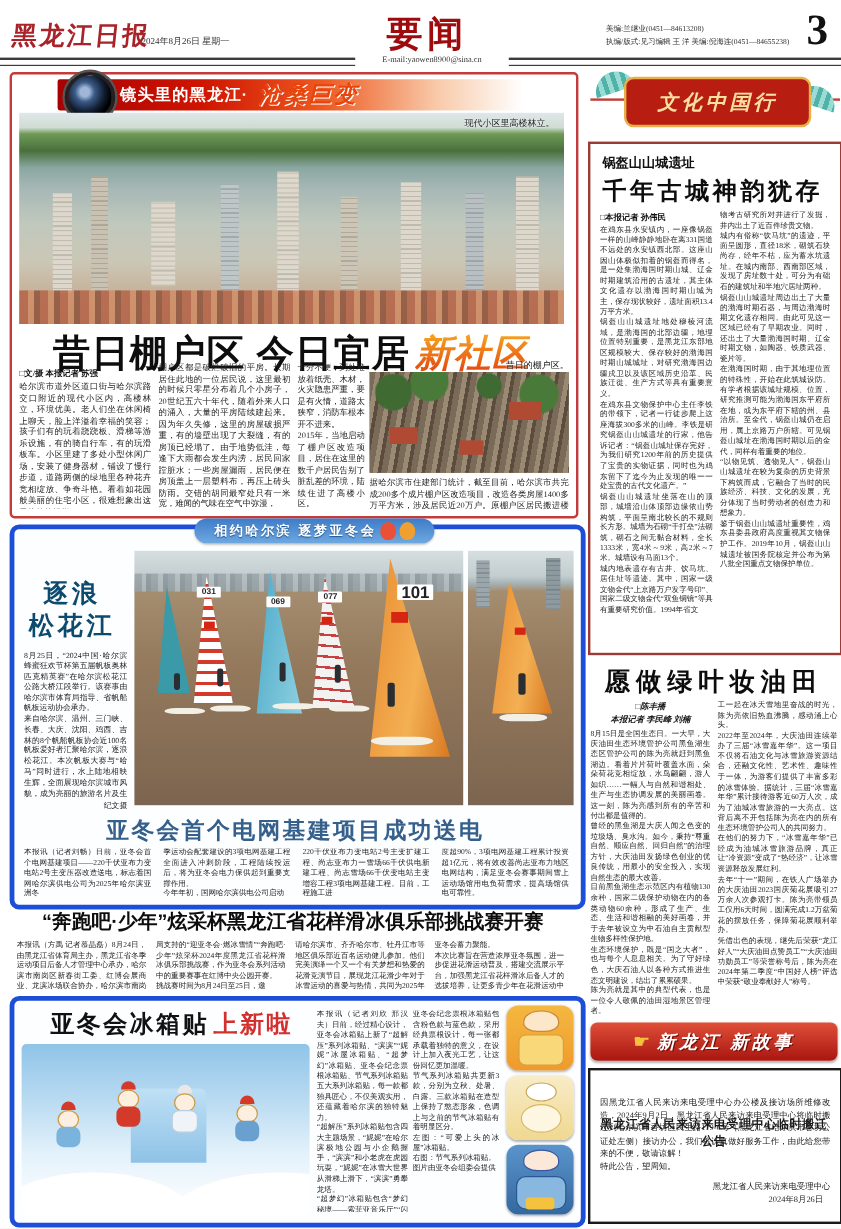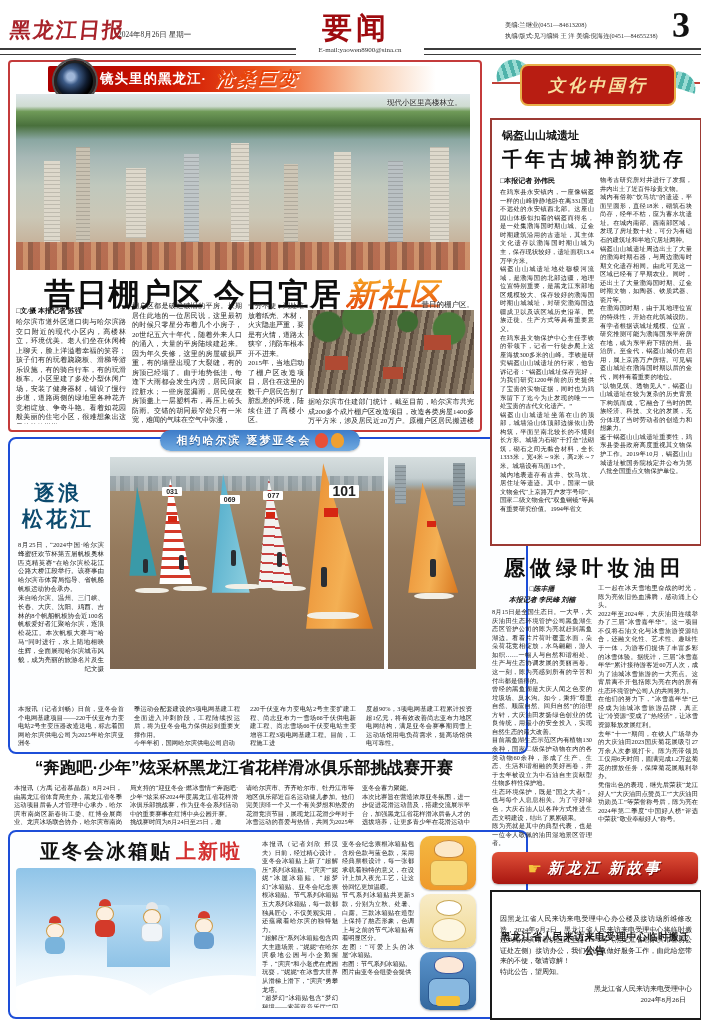--- a/index.html
+++ b/index.html
@@ -40,21 +40,21 @@
          background:repeating-linear-gradient(90deg,#b5674b 0 7px,#cf8f68 7px 12px,#925841 12px 17px);opacity:.9;}
   
   .shanty{background:
       radial-gradient(circle at 12% 20%,#3f6b33 0 9%,transparent 10%),
       radial-gradient(circle at 30% 10%,#4a7a3a 0 11%,transparent 12%),
       radial-gradient(circle at 60% 14%,#3f6b33 0 8%,transparent 9%),
       radial-gradient(circle at 85% 22%,#4a7a3a 0 10%,transparent 11%),
       repeating-linear-gradient(100deg,#7a6a58 0 5px,#9a8a74 5px 9px,#5c4c3e 9px 12px),#8a7a66;}
   .redroof{position:absolute;background:#b04a33;}
   
-  .blue-box{border:2px solid #1d4ed8;border-radius:8px;background:#fdfeff;padding-left:44px;}
+  .blue-box{border:4px solid #1d4ed8;border-radius:8px;background:#fdfeff;}
   .games-banner{background:linear-gradient(180deg,#3d7cc9,#6fa9e0);border-radius:11px;display:flex;
                 align-items:center;justify-content:center;box-shadow:0 1px 2px rgba(0,0,0,.25);}
   .games-banner span{color:#fff;font-weight:bold;font-size:11px;font-family:"Liberation Sans",sans-serif;
                 letter-spacing:2px;text-shadow:0 1px 1px #1d4f8a;}
   .mascot-dot{width:13px;height:15px;border-radius:50% 50% 45% 45%;margin-left:3px;}
   .surf-title{font-weight:bold;color:#0c4a6e;line-height:1.15;letter-spacing:3px;}
   .credit{font-size:6.5px;text-align:right;color:#222;}
   
   .surfphoto{background:linear-gradient(180deg,#d6dedf 0%,#c3cdcf 10%,#a4b0b2 13%,
              #a58d6f 16%,#94795c 45%,#7c6550 100%);overflow:hidden;}
@@ -199,20 +199,21 @@
 
     <div class="abs surfphoto" style="left:378px;top:18px;width:88px;height:212px;">
       <div class="tower" style="left:8%;top:4%;width:12%;height:18%;background-color:#9aa6ac;"></div>
       <div class="tower" style="left:74%;top:3%;width:14%;height:20%;background-color:#8d9aa0;"></div>
       <div class="sail" style="left:18%;top:12%;width:62%;height:52%;background:linear-gradient(100deg,#e8882c,#f4b054 60%,#d87820);clip-path:polygon(8% 100%,34% 0,100% 100%);"></div>
       <div class="flag" style="left:44%;top:30%;"></div>
       <div class="rider" style="left:48%;top:48%;width:6px;height:18px;"></div>
       <div class="board" style="left:30%;top:64%;width:40px;height:6px;"></div>
     </div>
 
+    <div class="abs power-headline" style="left:0px;top:238px;width:468px;">亚冬会首个电网基建项目成功送电</div>
     <div class="abs bodytxt" style="left:8px;top:266px;width:106px;height:42px;font-size:6.3px;">本报讯（记者刘畅）日前，亚冬会首个电网基建项目——220千伏亚布力变电站2号主变压器改造送电，标志着国网哈尔滨供电公司为2025年哈尔滨亚洲冬</div>
     <div class="abs bodytxt" style="left:124px;top:266px;width:106px;height:42px;font-size:6.3px;">季运动会配套建设的3项电网基建工程全面进入冲刺阶段，工程陆续投运后，将为亚冬会电力保供起到重要支撑作用。
 今年年初，国网哈尔滨供电公司启动</div>
     <div class="abs bodytxt" style="left:240px;top:266px;width:106px;height:42px;font-size:6.3px;">220千伏亚布力变电站2号主变扩建工程、尚志亚布力一雪场66千伏供电新建工程、尚志雪场66千伏变电站主变增容工程3项电网基建工程。目前，工程施工进</div>
     <div class="abs bodytxt" style="left:356px;top:266px;width:106px;height:42px;font-size:6.3px;">度超90%，3项电网基建工程累计投资超1亿元，将有效改善尚志亚布力地区电网结构，满足亚冬会赛事期间雪上运动场馆用电负荷需求，提高场馆供电可靠性。</div>
   </div>
 
   <div class="abs skate-headline" style="left:8px;top:757px;width:472px;">“奔跑吧·少年”炫采杯黑龙江省花样滑冰俱乐部挑战赛开赛</div>
   <div class="abs bodytxt" style="left:14px;top:784px;width:108px;height:42px;font-size:6.3px;">本报讯（方禹 记者慕晶磊）8月24日，由黑龙江省体育局主办，黑龙江省冬季运动项目后备人才管理中心承办，哈尔滨市南岗区新春街工委、红博会展商业、龙滨冰场联合协办，哈尔滨市南岗区佳怡体育和浩骑</div>
   <div class="abs bodytxt" style="left:130px;top:784px;width:108px;height:42px;font-size:6.3px;">局支持的“迎亚冬会·燃冰雪情”“奔跑吧·少年”炫采杯2024年度黑龙江省花样滑冰俱乐部挑战赛，作为亚冬会系列活动中的重要赛事在红博中央公园开赛。

